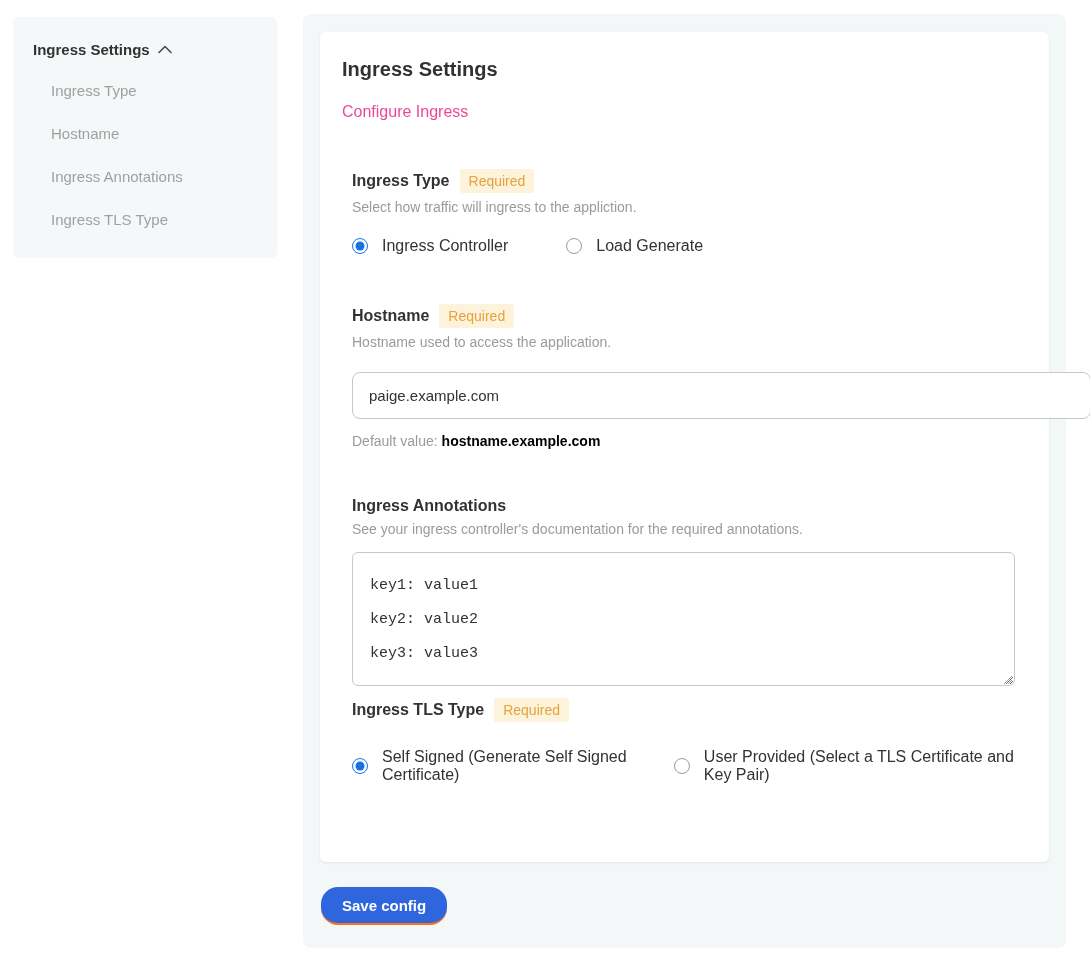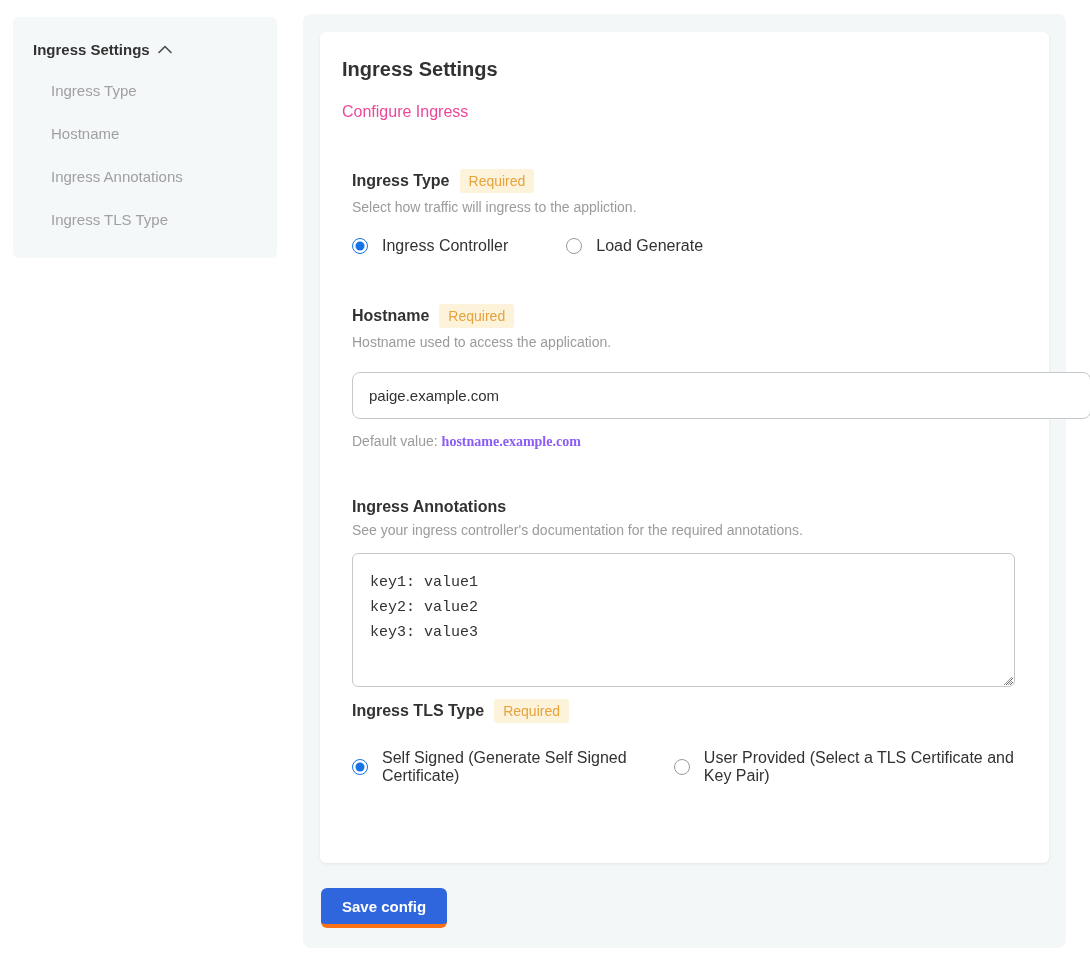--- a/index.html
+++ b/index.html
@@ -137,37 +137,36 @@
     font-family: "Liberation Sans", sans-serif;
     outline: none;
     background: #fff;
   }
   .default-line {
     margin-top: 14px;
     font-size: 14px;
     color: #9b9b9b;
   }
   .default-line .default-value {
-    color: #8b5cf6;
+    color: #000000;
     font-weight: bold;
     margin-left: 4px;
-    font-family: Liberation Serif, serif;
   }
 
   
   .textarea-wrap { position: relative; width: 663px; }
   .annotations-textarea {
     width: 663px;
     height: 134px;
     border: 1px solid #c4c8ca;
     border-radius: 6px;
     padding: 16px 16px 10px 17px;
     font-family: "Liberation Mono", monospace;
     font-size: 15px;
-    line-height: 25px;
+    line-height: 34px;
     color: #323232;
     resize: vertical;
     outline: none;
     background: #fff;
   }
   .resize-grip {
     position: absolute;
     right: 3px; bottom: 6px;
     width: 10px; height: 10px;
     background: repeating-linear-gradient(
@@ -189,22 +188,22 @@
   
   .save-button {
     display: inline-block;
     margin: 25px 0 0 1px;
     background: #3066dd;
     color: #ffffff;
     font-size: 15px;
     font-weight: bold;
     font-family: "Liberation Sans", sans-serif;
     border: none;
-    border-bottom: 4px solid #f97316;
-    border-radius: 6px;
+    border-bottom: 2px solid #f97316;
+    border-radius: 17px;
     padding: 10px 21px 9px 21px;
     cursor: pointer;
   }
 </style>
 </head>
 <body>
 
 <div class="layout">
 
   <nav class="sidebar">

